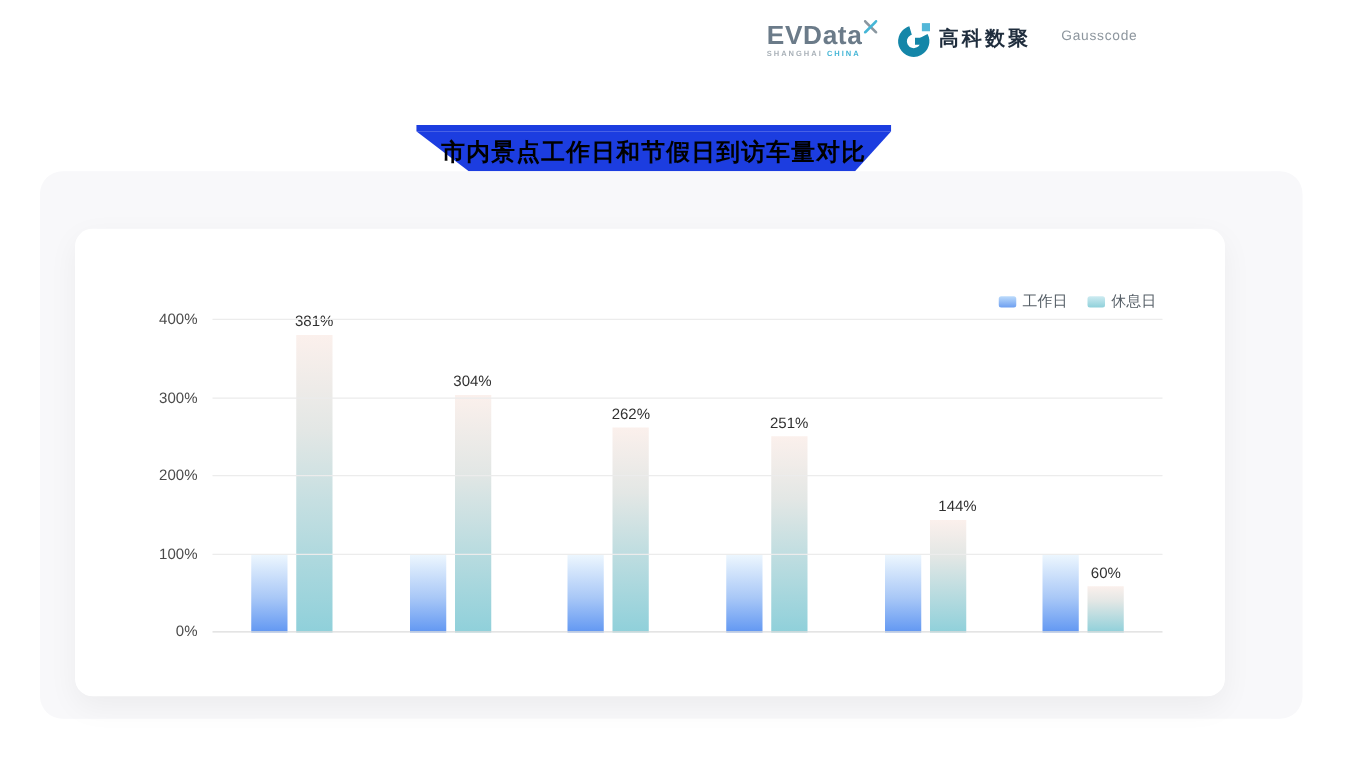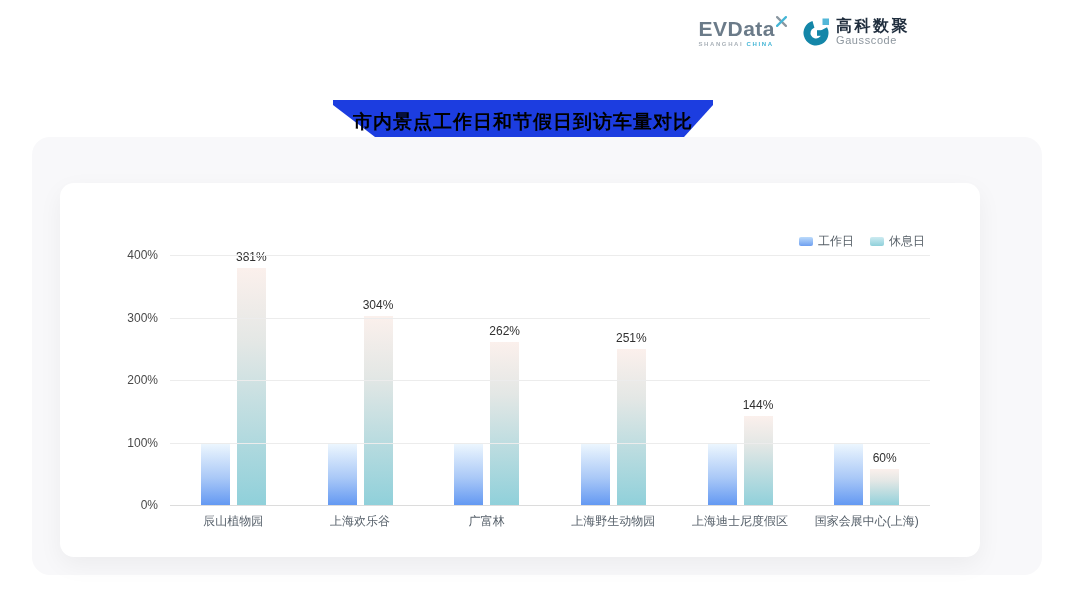--- a/index.html
+++ b/index.html
@@ -10,21 +10,21 @@
   
   .header-logos { position:absolute; top:17px; right:13px; display:flex; align-items:center; gap:14px; }
   .evdata { display:flex; flex-direction:column; align-items:flex-start; }
   .evdata-main { display:flex; align-items:flex-start; }
   .evdata-word { font-size:21px; font-weight:700; color:#6b7b89; letter-spacing:.5px; line-height:22px; }
   .evdata-x { width:11px; height:11px; margin-left:1px; margin-top:-2px; }
   .evdata-sub { font-size:6px; letter-spacing:1.6px; margin-top:1px; }
   .evdata-sub .s1 { color:#a9b1b8; font-weight:700; }
   .evdata-sub .s2 { color:#45b6d6; font-weight:700; }
   .gausscode { display:flex; align-items:center; gap:5px; }
-  .gc-text { display:flex; flex-direction:column; line-height:1.05; }
+  .gc-text { display:flex; line-height:1.05;gap:24px; }
   .gc-cn { font-size:16px; font-weight:700; color:#1f2d3d; letter-spacing:2.5px; }
   .gc-en { font-size:11px; color:#8d969e; letter-spacing:.6px; }
 
   
   .banner { position:absolute; left:333px; top:99px; width:380px; height:39px; }
   .banner svg { position:absolute; inset:0; width:100%; height:100%; }
   .banner-text { position:absolute; left:0; right:0; top:10px; text-align:center;
                  color:#000000; font-size:19px; font-weight:700; letter-spacing:1px; }
 
   
@@ -158,43 +158,35 @@
               </div>
             </div>
           </div>
           <div class="slot">
             <div class="pair">
               <div class="bar-col">
                 <div class="bar s0" style="height: 25%;"></div>
               </div>
               <div class="bar-col">
                 <div class="bar s1" style="height: 36%;"></div>
-                <div class="bar-value" style="bottom: calc(36% + 4px);">144%</div>
+                <div class="bar-value" style="bottom: calc(36% + 4px); margin-left: 8px;">144%</div>
               </div>
             </div>
           </div>
           <div class="slot">
             <div class="pair">
               <div class="bar-col">
                 <div class="bar s0" style="height: 25%;"></div>
               </div>
               <div class="bar-col">
                 <div class="bar s1" style="height: 15%;"></div>
                 <div class="bar-value" style="bottom: calc(15% + 4px);">60%</div>
               </div>
             </div>
           </div>
-        </div>
-      <div class="cat-row">
-          <div class="cat-label">辰山植物园</div>
-          <div class="cat-label">上海欢乐谷</div>
-          <div class="cat-label">广富林</div>
-          <div class="cat-label">上海野生动物园</div>
-          <div class="cat-label">上海迪士尼度假区</div>
-          <div class="cat-label">国家会展中心(上海)</div>
         </div>
     <div class="gridline axis-zero" style="bottom: 0%;"></div>
         <div class="tick-label" style="bottom: 0%;">0%</div>
         <div class="gridline" style="bottom: 25%;"></div>
         <div class="tick-label" style="bottom: 25%;">100%</div>
         <div class="gridline" style="bottom: 50%;"></div>
         <div class="tick-label" style="bottom: 50%;">200%</div>
         <div class="gridline" style="bottom: 75%;"></div>
         <div class="tick-label" style="bottom: 75%;">300%</div>
         <div class="gridline" style="bottom: 100%;"></div>

